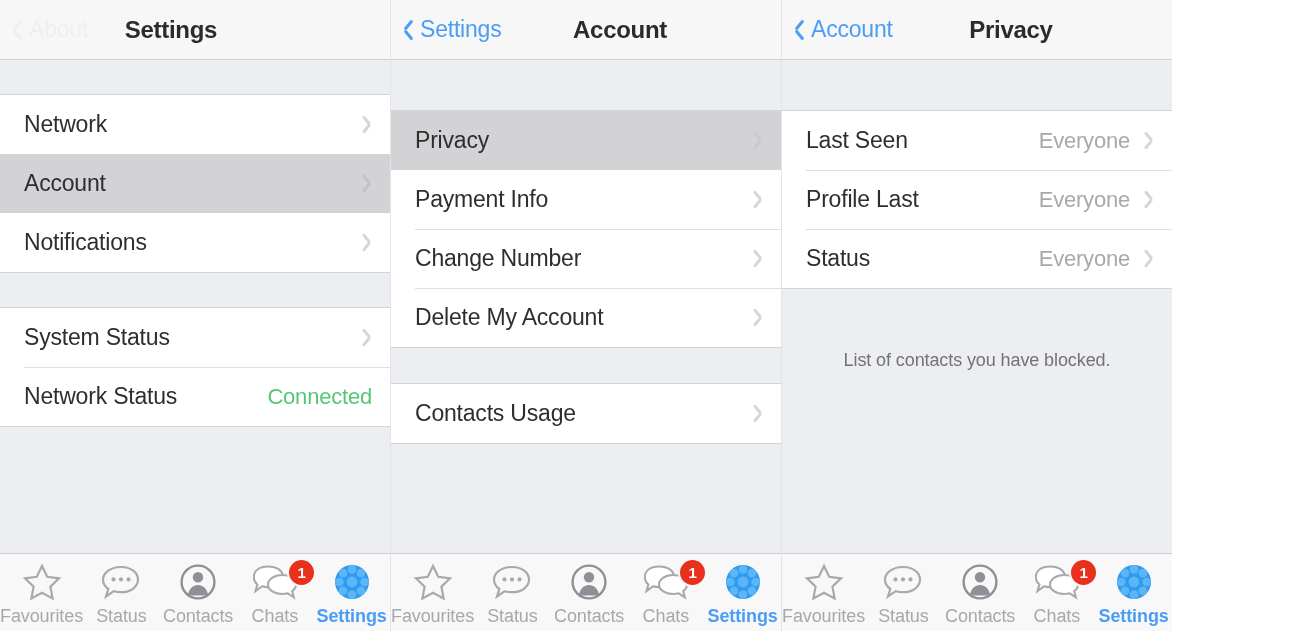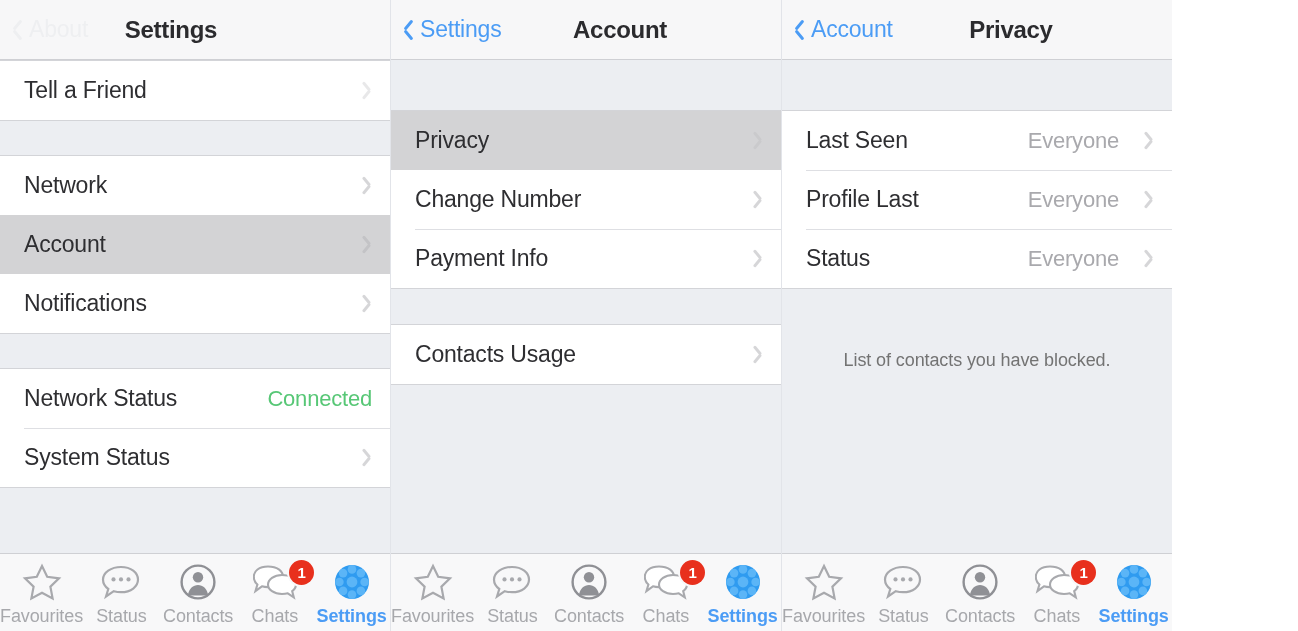--- a/index.html
+++ b/index.html
@@ -94,21 +94,21 @@
   .row-label {
     font-size:23px;
     color:#2e2e31;
     letter-spacing:-0.2px;
     filter:blur(0.35px);
     white-space:nowrap;
   }
   .row-right {
     margin-left:auto;
     display:flex; align-items:center;
-    gap:24px;
+    gap:13px;
   }
   .row-value {
     font-size:22px;
     color:#a9a9ad;
     letter-spacing:-0.2px;
     filter:blur(0.4px);
     white-space:nowrap;
   }
   .row-value.green { color:#57c776; }
   .chev {
@@ -186,28 +186,20 @@
   <div class="phone">
     <div class="navbar">
       <div class="nav-back ghost">
         <span class="chev-back"></span>
         <span>About</span>
       </div>
       <div class="nav-title offset-l">Settings</div>
     </div>
 
     <div class="body">
-      <div class="group">
-        <div class="row">
-          <span class="row-label">Tell a Friend</span>
-          <span class="row-right">
-            <span class="chev faint"></span>
-          </span>
-        </div>
-      </div>
 
       <div class="gap" style="height:34px"></div>
 
       <div class="group">
         <div class="row">
           <span class="row-label">Network</span>
           <span class="row-right">
             <span class="chev"></span>
           </span>
         </div>
@@ -222,29 +214,29 @@
           <span class="row-right">
             <span class="chev"></span>
           </span>
         </div>
       </div>
 
       <div class="gap" style="height:34px"></div>
 
       <div class="group">
         <div class="row">
+          <span class="row-label">System Status</span>
+          <span class="row-right">
+            <span class="chev"></span>
+          </span>
+        </div>
+        <div class="row">
           <span class="row-label">Network Status</span>
           <span class="row-right">
             <span class="row-value green">Connected</span>
-          </span>
-        </div>
-        <div class="row">
-          <span class="row-label">System Status</span>
-          <span class="row-right">
-            <span class="chev"></span>
           </span>
         </div>
       </div>
     </div>
 
     <div class="tabbar">
       <div class="tab">
         <span class="tab-ico">
           <svg width="40" height="38" viewBox="0 0 40 38">
               <polygon points="20,3 25.2,13.8 37,15.4 28.4,23.7 30.6,35.4 20,29.8 9.4,35.4 11.6,23.7 3,15.4 14.8,13.8" fill="none" stroke="#a8a9ad" stroke-width="2.2"></polygon>
@@ -320,27 +312,33 @@
       <div class="gap" style="height:50px"></div>
 
       <div class="group">
         <div class="row sel">
           <span class="row-label">Privacy</span>
           <span class="row-right">
             <span class="chev faint"></span>
           </span>
         </div>
         <div class="row">
+          <span class="row-label">Payment Info</span>
+          <span class="row-right">
+            <span class="chev"></span>
+          </span>
+        </div>
+        <div class="row">
           <span class="row-label">Change Number</span>
           <span class="row-right">
             <span class="chev"></span>
           </span>
         </div>
         <div class="row">
-          <span class="row-label">Payment Info</span>
+          <span class="row-label">Delete My Account</span>
           <span class="row-right">
             <span class="chev"></span>
           </span>
         </div>
       </div>
 
       <div class="gap" style="height:35px"></div>
 
       <div class="group">
         <div class="row">

